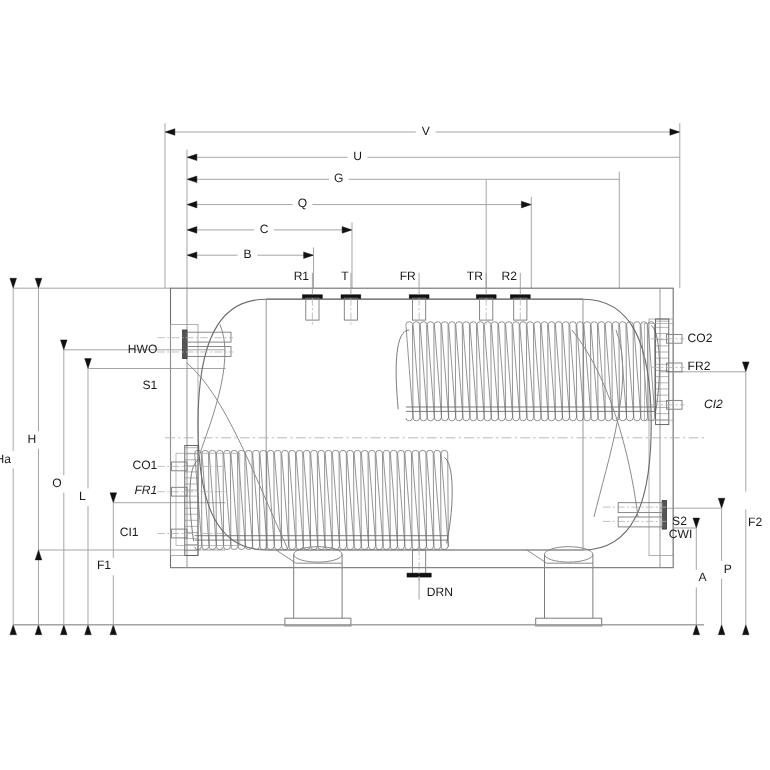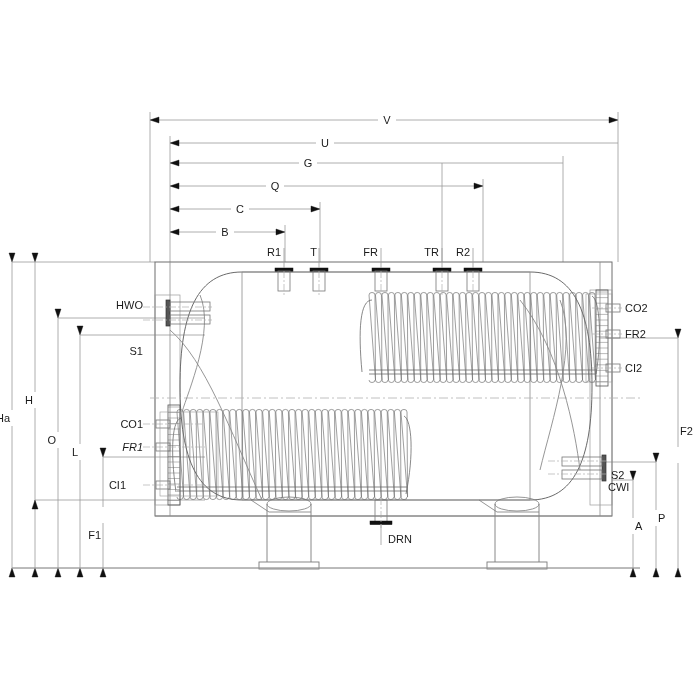--- a/index.html
+++ b/index.html
@@ -224,34 +224,34 @@
       <div class="lbl c" style="left: 387px; top: 120px;">V</div>
       <div class="lbl c" style="left: 325px; top: 143px;">U</div>
       <div class="lbl c" style="left: 308px; top: 163px;">G</div>
       <div class="lbl c" style="left: 275px; top: 186px;">Q</div>
       <div class="lbl c" style="left: 240px; top: 209px;">C</div>
       <div class="lbl c" style="left: 225px; top: 232px;">B</div>
       <div class="lbl r" style="left: 10px; top: 418px;">Ha</div>
       <div class="lbl r" style="left: 33px; top: 400px;">H</div>
       <div class="lbl r" style="left: 56px; top: 440px;">O</div>
       <div class="lbl r" style="left: 78px; top: 452px;">L</div>
-      <div class="lbl r" style="left: 101px; top: 535px;">F1</div>
-      <div class="lbl l" style="left: 680px; top: 431px;">F2</div>
+      <div class="lbl r" style="left: 101px; top: 515px;">F1</div>
+      <div class="lbl l" style="left: 680px; top: 476px;">F2</div>
       <div class="lbl l" style="left: 658px; top: 518px;">P</div>
       <div class="lbl l" style="left: 635px; top: 526px;">A</div>
       <div class="lbl r" style="left: 281px; top: 252px;">R1</div>
       <div class="lbl r" style="left: 317px; top: 252px;">T</div>
       <div class="lbl r" style="left: 378px; top: 252px;">FR</div>
       <div class="lbl r" style="left: 439px; top: 252px;">TR</div>
       <div class="lbl r" style="left: 470px; top: 252px;">R2</div>
-      <div class="lbl r" style="left: 143px; top: 305px; text-align: right;">HWO</div>
+      <div class="lbl r" style="left: 143px; top: 318px; text-align: right;">HWO</div>
       <div class="lbl r" style="left: 143px; top: 335px; margin-top: 16px;">S1</div>
       <div class="lbl r" style="left: 143px; top: 424px;">CO1</div>
       <div class="lbl r" style="left: 143px; top: 447px; font-style: italic;">FR1</div>
       <div class="lbl r" style="left: 126px; top: 485px;">CI1</div>
       <div class="lbl l" style="left: 625px; top: 308px;">CO2</div>
       <div class="lbl l" style="left: 625px; top: 334px;">FR2</div>
-      <div class="lbl l" style="left: 625px; top: 368px;">CI2</div>
+      <div class="lbl l" style="left: 640px; top: 368px; font-style: italic;">CI2</div>
       <div class="lbl l" style="left: 611px; top: 475px;">S2</div>
       <div class="lbl l" style="left: 608px; top: 487px; text-align: right;">CWI</div>
       <div class="lbl l" style="left: 388px; top: 539px;">DRN</div>
     </div>
 </div>
 
 </body></html>

